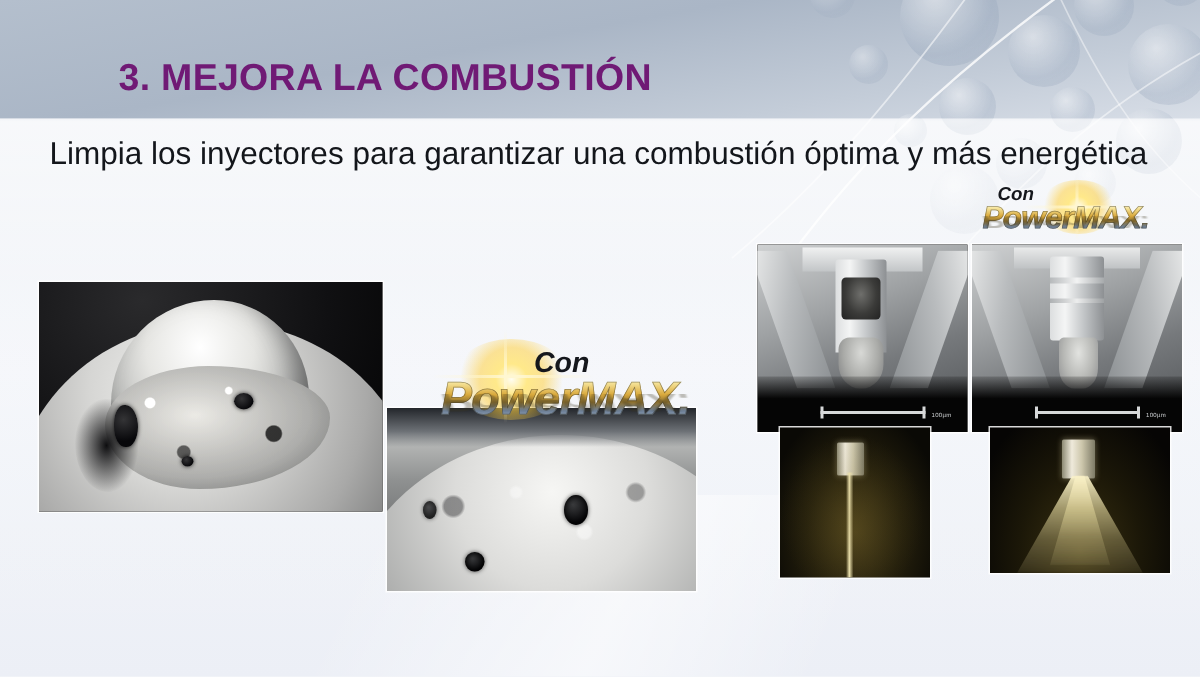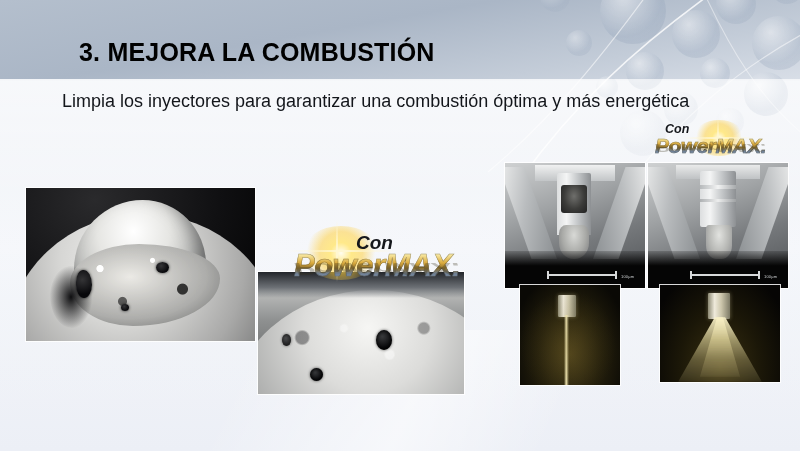--- a/index.html
+++ b/index.html
@@ -27,27 +27,27 @@
     background:linear-gradient(180deg,rgba(255,255,255,.55) 0%,rgba(255,255,255,.18) 30%,rgba(232,236,244,.0) 100%);
   }
   .bg-sheen{
     position:absolute;left:0;top:330px;width:800px;height:121px;
     background:linear-gradient(115deg,rgba(255,255,255,0) 30%,rgba(255,255,255,.55) 52%,rgba(255,255,255,0) 70%);
   }
 
   
   .title{
     position:absolute;left:79px;top:38px;
-    font-size:25px;font-weight:bold;color:#000000;letter-spacing:.2px;
+    font-size:25px;font-weight:bold;color:#701a75;letter-spacing:.2px;
     white-space:nowrap;
     text-align:right;
   }
   .subtitle{
     position:absolute;left:33px;top:91px;
-    font-size:18px;color:#13161b;white-space:nowrap;margin-left:29px;
+    font-size:21px;color:#13161b;white-space:nowrap;
   }
   .caption-left{
     position:absolute;left:25px;top:152px;
     font-size:17px;font-style:italic;color:#111418;white-space:nowrap;
   }
 
   
   .logo{position:absolute;}
   .logo .flare{
     position:absolute;border-radius:50%;

